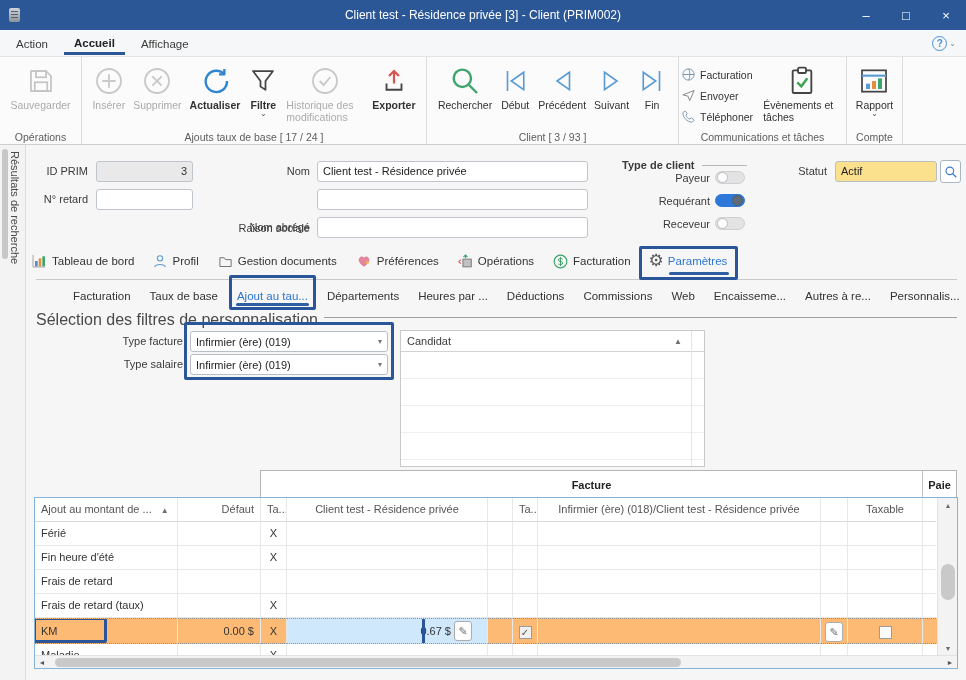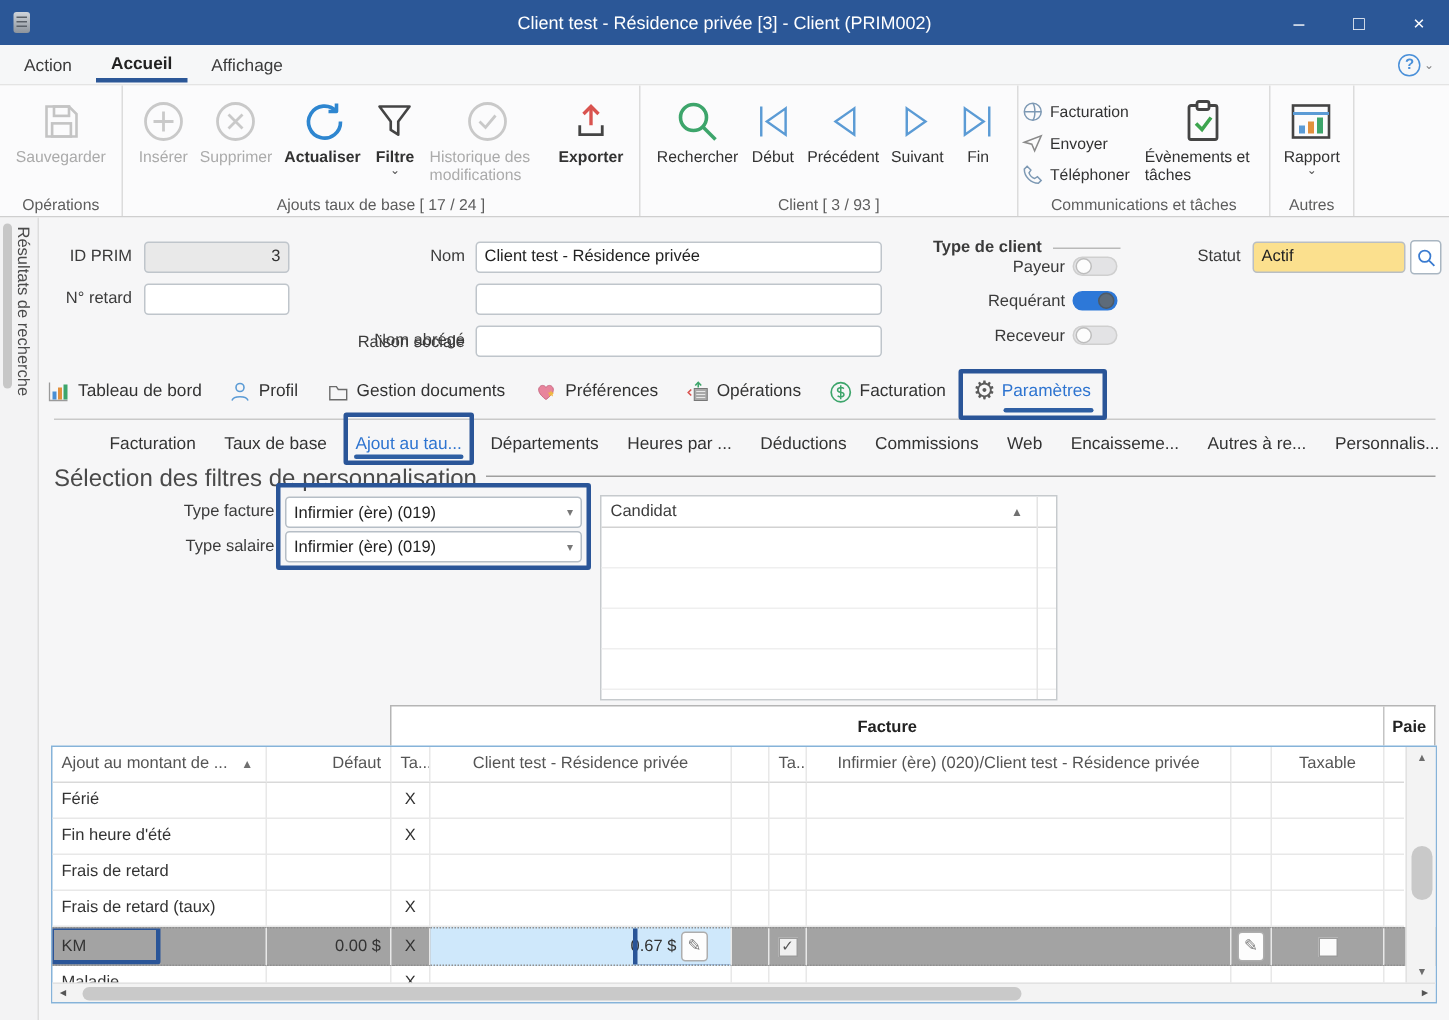--- a/index.html
+++ b/index.html
@@ -84,21 +84,21 @@
   .bandstrip { position:absolute; left:260px; top:470px; width:697px; height:28px; background:#fff; border:1px solid #b5b5b5; border-bottom:none; display:flex; }
   .band { display:flex; align-items:center; justify-content:center; font-weight:bold; color:#222; }
   .band.facture { width:662px; border-right:1px solid #c4c4c4; }
   .band.paie { flex:1; }
   .gridbox { position:absolute; left:34px; top:497px; width:924px; height:172px; background:#fff; border:1px solid #86b3d9; }
   .grow { display:grid; grid-template-columns:143px 83px 26px 201px 25px 25px 283px 27px 75px 13px; }
   .gcell { border-right:1px solid #e8e8e8; border-bottom:1px solid #e8e8e8; height:24px; line-height:23px; padding:0 6px; white-space:nowrap; overflow:hidden; color:#333; }
   .ghead .gcell { color:#555; border-bottom:1px solid #d9d9d9; }
   .gcell.num { text-align:right; }
   .gcell.ctr { text-align:center; padding:0 2px; }
-  .grow.sel { background:#a3a3a3; }
+  .grow.sel { background:#fdba74; }
   .grow.sel .gcell { border-top:1px dotted #8f8f8f; border-bottom:1px dotted #8f8f8f; height:26px; line-height:25px; }
   .grow.sel .gcell.bluecell { background:#cfe8fb; }
   .grow.cut { height:13px; overflow:hidden; }
   .grow.cut .gcell { height:13px; }
   .pencil-btn { display:inline-flex; align-items:center; justify-content:center; width:18px; height:20px; background:#fdfdfd; border:1px solid #adadad; border-radius:3px; font-size:11px; color:#777; vertical-align:middle; }
   .cellflex { display:flex; align-items:center; justify-content:flex-end; gap:3px; height:100%; }
   .checkbox { display:inline-block; width:13px; height:13px; border:1px solid #9c9c9c; background:#fbfbfb; font-size:10px; line-height:11px; text-align:center; color:#555; vertical-align:middle; }
   .checkbox.checked { background:#f0f0f0; }
   .vscroll { position:absolute; right:0; top:0; width:20px; height:158px; background:#f3f3f3; border-left:1px solid #e2e2e2; }
   .vscroll .sarrow { position:absolute; left:0; width:20px; height:15px; font-size:7px; color:#6d6d6d; text-align:center; line-height:15px; }
@@ -299,21 +299,21 @@
             <rect x="3" y="4" width="18" height="16" stroke="#444" stroke-width="1.3"></rect>
             <path d="M3 8h18" stroke="#5b9bd5" stroke-width="1.6"></path>
             <rect x="6" y="14" width="3" height="4" fill="#5b9bd5"></rect>
             <rect x="10.5" y="12" width="3" height="6" fill="#e2903c"></rect>
             <rect x="15" y="10" width="3" height="8" fill="#3da56b"></rect>
           </svg>
         </div>
         <div class="rlabel">Rapport</div>
         <div class="chev">⌄</div>
       </div>
-      <div class="rgroup-caption">Autres</div>
+      <div class="rgroup-caption">Compte</div>
     </div>
 
     <div style="flex:1;"></div>
   </div>
 
   <div class="leftstrip">
     <div class="grip"></div>
     <div class="vtext">Résultats de recherche</div>
   </div>
 
@@ -467,21 +467,21 @@
     <div class="grow ghead">
       <div class="gcell">
         <span>Ajout au montant de ...</span>
         <span style="font-size:8px; color:#707070; margin-left:6px;">▲</span>
       </div>
       <div class="gcell num">Défaut</div>
       <div class="gcell">Ta...</div>
       <div class="gcell ctr">Client test - Résidence privée</div>
       <div class="gcell"></div>
       <div class="gcell">Ta...</div>
-      <div class="gcell ctr">Infirmier (ère) (020)/Client test - Résidence privée</div>
+      <div class="gcell ctr">Infirmier (ère) (018)/Client test - Résidence privée</div>
       <div class="gcell"></div>
       <div class="gcell ctr">Taxable</div>
       <div class="gcell" style="border-right:none;"></div>
     </div>
 
     <div class="grow">
       <div class="gcell">Férié</div>
       <div class="gcell num"></div>
       <div class="gcell ctr">X</div>
       <div class="gcell"></div>

